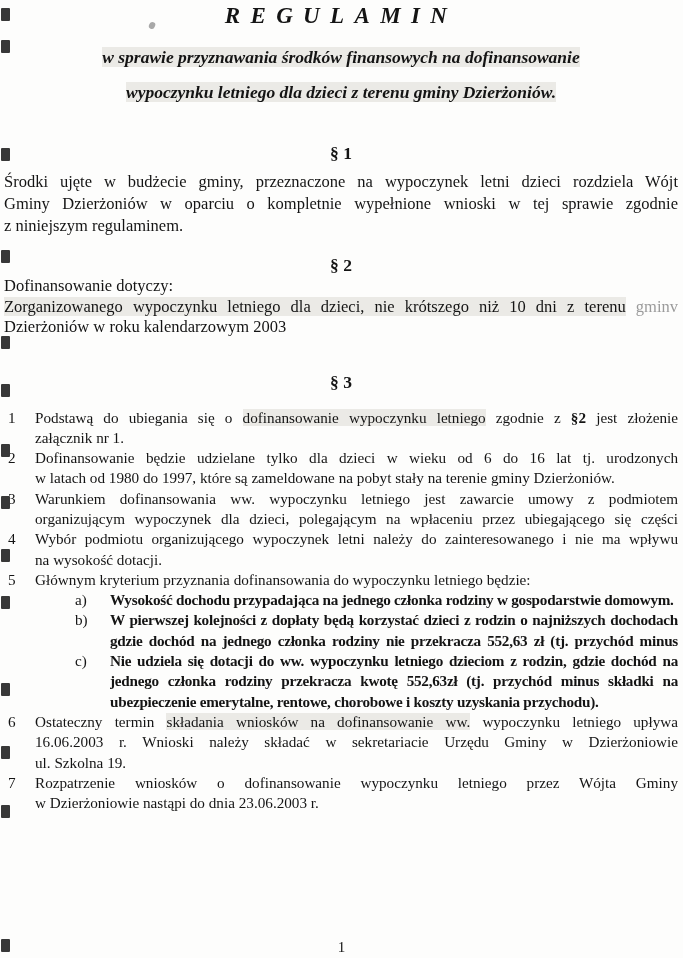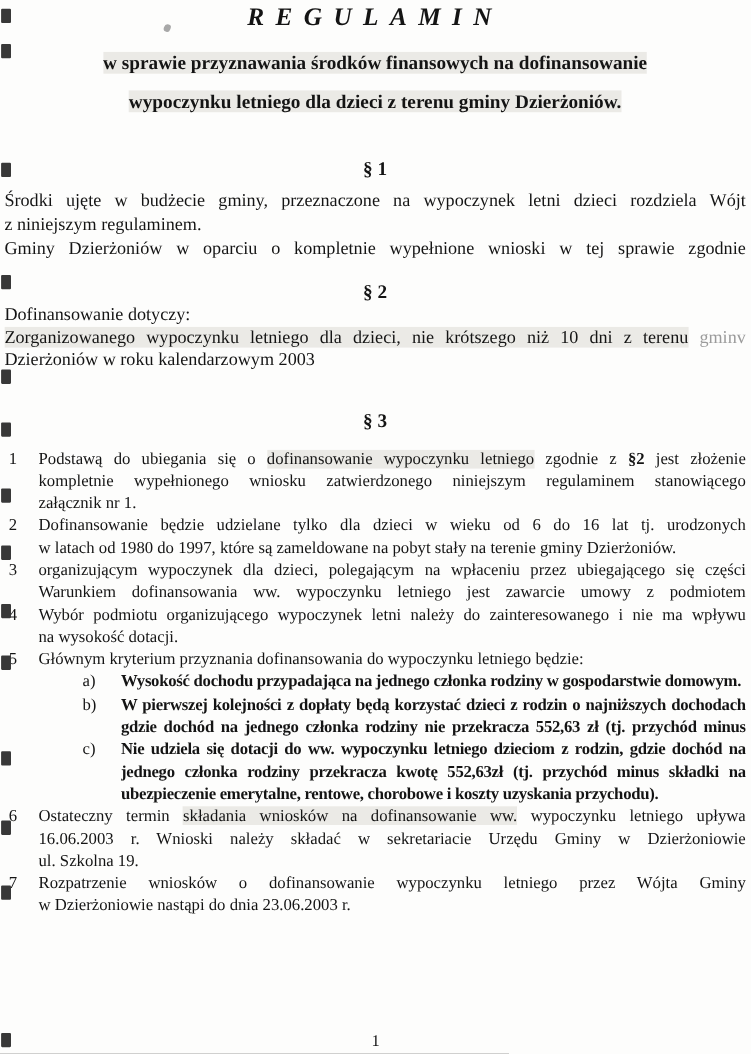--- a/index.html
+++ b/index.html
@@ -9,21 +9,21 @@
     font-family:"Liberation Serif","DejaVu Serif",serif;
     color:var(--ink,#141414);
     overflow:hidden;
   }
   .content{position:absolute;left:4px;right:5px;top:0;}
   .title{
     margin-top:2px;text-align:center;font-style:italic;font-weight:bold;
     font-size:23px;line-height:27px;letter-spacing:.45em;
   }
   .subtitle{margin-top:18px;text-align:center;font-weight:bold;font-size:17.5px;}
-  .subtitle .line{line-height:21px;height:35px;}
+  .subtitle .line{line-height:21px;height:35px;font-style:italic;}
   .sec{text-align:center;font-weight:bold;font-size:17.5px;line-height:20px;height:20px;}
   .para{font-size:16.5px;}
   .para .line{line-height:22px;height:22px;}
   .para.tight .line{line-height:20.5px;height:20.5px;}
   .list{font-size:15.2px;}
   .list .line{line-height:20.3px;height:20.3px;}
   .item{position:relative;padding-left:31px;}
   .item .num{position:absolute;left:4px;top:0;line-height:20.3px;}
   .sub{position:relative;padding-left:106px;}
   .sub .lab{position:absolute;left:71px;top:0;line-height:20.3px;}
@@ -44,46 +44,45 @@
   <div class="content">
     <div class="title">REGULAMIN</div>
     <div class="subtitle">
         <div class="line"><span class="hl">w sprawie przyznawania środków finansowych na dofinansowanie</span></div>
         <div class="line"><span class="hl">wypoczynku letniego  dla dzieci z terenu gminy Dzierżoniów.</span></div>
       </div>
     <div id="blocks">
         <div class="sec" style="margin-top: 26px;">§ 1</div>
         <div class="para" style="margin-top: 8px;">
           <div class="line j"><span>Środki ujęte w budżecie gminy, przeznaczone na wypoczynek letni dzieci rozdziela Wójt</span></div>
+          <div class="line j"><span>Gminy Dzierżoniów w oparciu o kompletnie wypełnione wnioski w tej sprawie zgodnie</span></div>
           <div class="line"><span>z niniejszym regulaminem.</span></div>
-          <div class="line j"><span>Gminy Dzierżoniów w oparciu o kompletnie wypełnione wnioski w tej sprawie zgodnie</span></div>
         </div>
         <div class="sec" style="margin-top: 18px;">§ 2</div>
         <div class="para tight" style="margin-top: 1px;">
           <div class="line"><span>Dofinansowanie dotyczy:</span></div>
           <div class="line j"><span class="hl">Zorganizowanego wypoczynku letniego dla dzieci, nie krótszego niż 10 dni z terenu</span><span> </span><span class="faded">gminv</span></div>
           <div class="line"><span>Dzierżoniów w roku kalendarzowym 2003</span></div>
         </div>
         <div class="sec" style="margin-top: 34px;">§ 3</div>
         <div class="list" style="margin-top: 16px;">
           <div class="item">
             <span class="num">1</span>
             <div class="line j"><span>Podstawą do ubiegania się o </span><span class="hl">dofinansowanie wypoczynku letniego</span><span> zgodnie z </span><span class="b">§2</span><span> jest złożenie</span></div>
-            <div class="line j"><span>kompletnie wypełnionego wniosku zatwierdzonego niniejszym regulaminem stanowiącego</span></div>
             <div class="line"><span>załącznik nr 1.</span></div>
           </div>
           <div class="item">
             <span class="num">2</span>
             <div class="line j"><span>Dofinansowanie będzie udzielane tylko dla dzieci w wieku od 6 do 16 lat tj. urodzonych</span></div>
             <div class="line"><span>w latach od 1980 do 1997, które są zameldowane na pobyt stały na terenie gminy Dzierżoniów.</span></div>
           </div>
           <div class="item">
             <span class="num">3</span>
+            <div class="line j"><span>Warunkiem dofinansowania ww. wypoczynku letniego jest zawarcie umowy z podmiotem</span></div>
             <div class="line j"><span>organizującym wypoczynek dla dzieci, polegającym na wpłaceniu przez ubiegającego się części</span></div>
-            <div class="line j"><span>Warunkiem dofinansowania ww. wypoczynku letniego jest zawarcie umowy z podmiotem</span></div>
           </div>
           <div class="item">
             <span class="num">4</span>
             <div class="line j"><span>Wybór podmiotu organizującego wypoczynek letni należy do zainteresowanego i nie ma wpływu</span></div>
             <div class="line"><span>na wysokość dotacji.</span></div>
           </div>
           <div class="item">
             <span class="num">5</span>
             <div class="line"><span>Głównym kryterium przyznania dofinansowania do wypoczynku letniego będzie:</span></div>
           </div>

